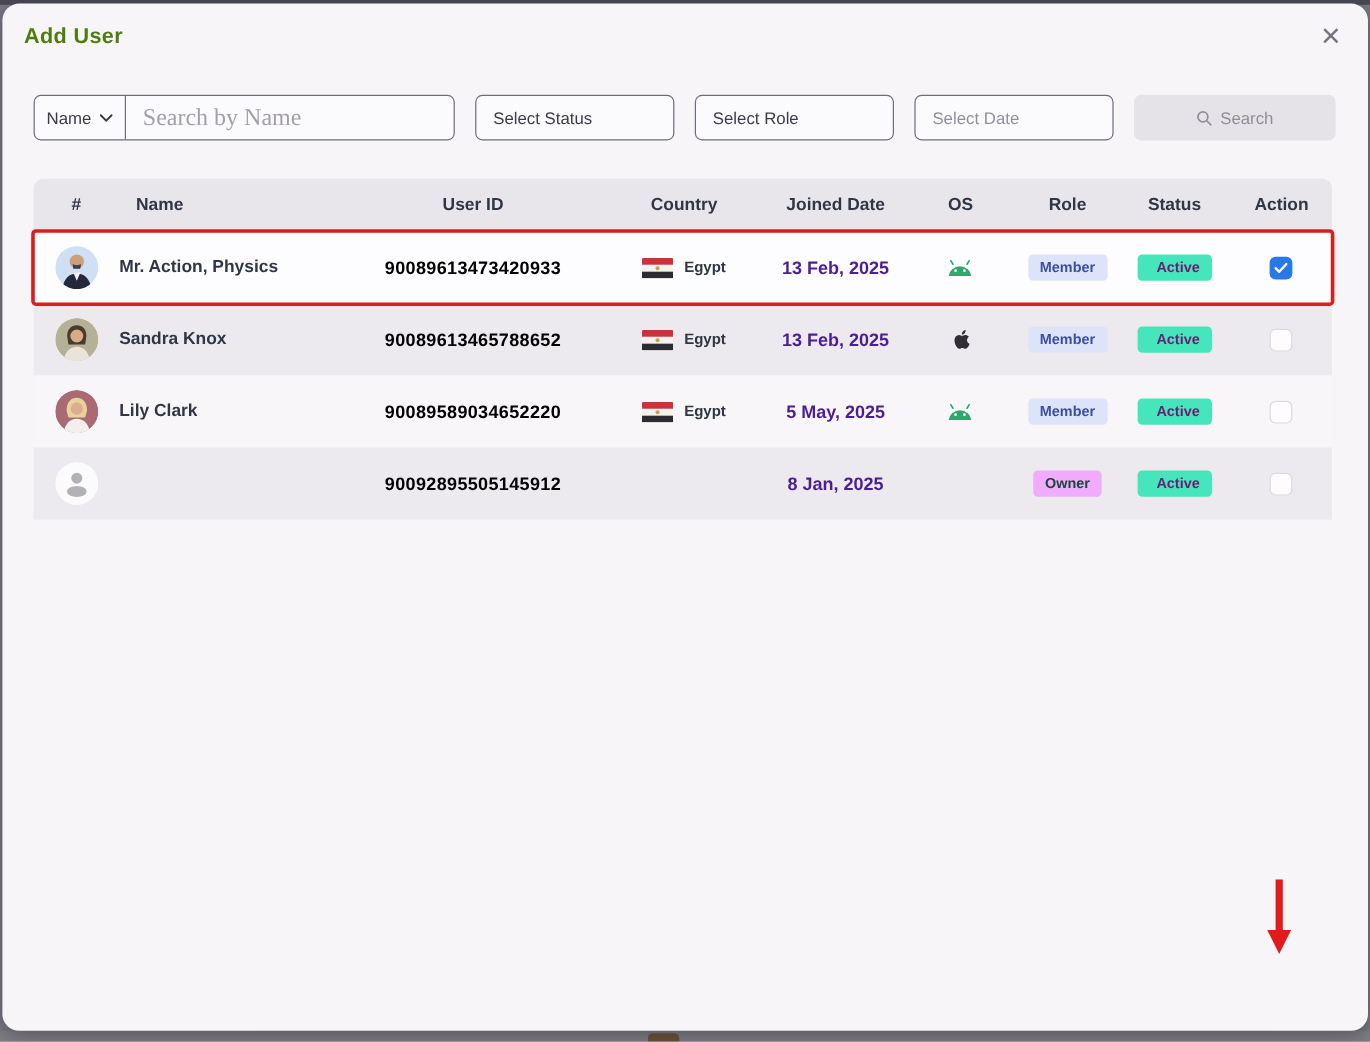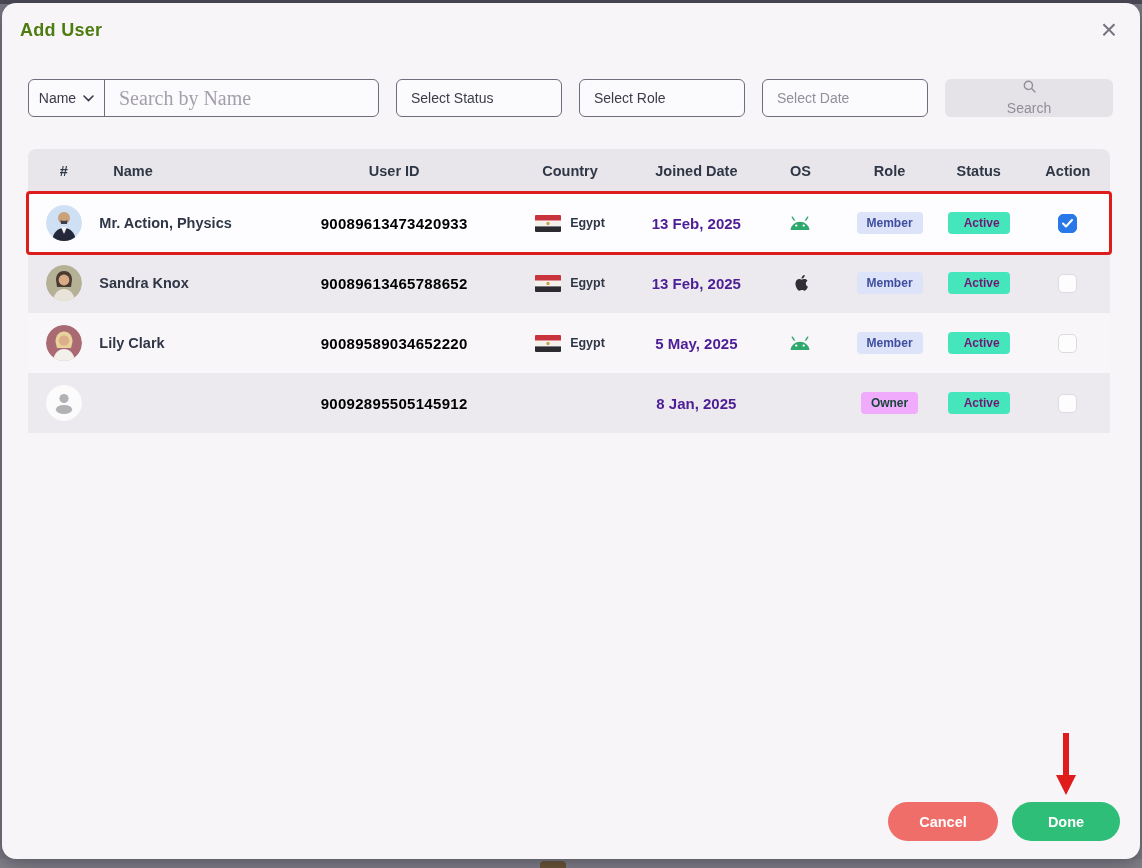--- a/index.html
+++ b/index.html
@@ -39,21 +39,21 @@
   .combo input {
     flex:1; border:none; outline:none; background:transparent;
     font-family:Liberation Serif, serif; font-size:20px; padding:0 14px; color:#3c3c4a;
   }
   .combo input::placeholder { color:#a39fab; }
   .select-box { width:166px; padding:0 14px; margin-left:17px; cursor:pointer; }
   .select-box.date { color:#928f9b; }
   .search-btn {
     width:168px; height:38px; margin-left:17px; border:none; border-radius:6px;
     background:#e6e3e8; color:#918e99; font-size:14px; font-family:inherit;
-    display:flex; align-items:center; justify-content:center; gap:7px; cursor:pointer;flex-direction:column;
+    display:flex; align-items:center; justify-content:center; gap:7px; cursor:pointer;
   }
   
   .table { position:absolute; left:26px; right:30px; top:146px; }
   .thead {
     display:flex; align-items:center; height:44px;
     background:#e8e6ea; border-radius:8px 8px 0 0;
     font-size:14.5px; font-weight:700; color:#2f3646;
   }
   .row { display:flex; align-items:center; height:60px; position:relative; }
   .row:nth-child(odd)  { background:#f8f6f9; }
@@ -335,17 +335,13 @@
     </div>
   </div>
       </div>
   </div>
 
   <svg class="pointer-arrow" width="24" height="66" viewBox="0 0 24 66">
     <line x1="12" y1="2" x2="12" y2="46" stroke="#e01b1b" stroke-width="6"></line>
     <polygon points="2,44 22,44 12,64" fill="#e01b1b"></polygon>
   </svg>
 
-  <div class="footer">
-    <button class="btn cancel">Cancel</button>
-    <button class="btn done">Done</button>
-  </div>
 </div>
 
 </body></html>

